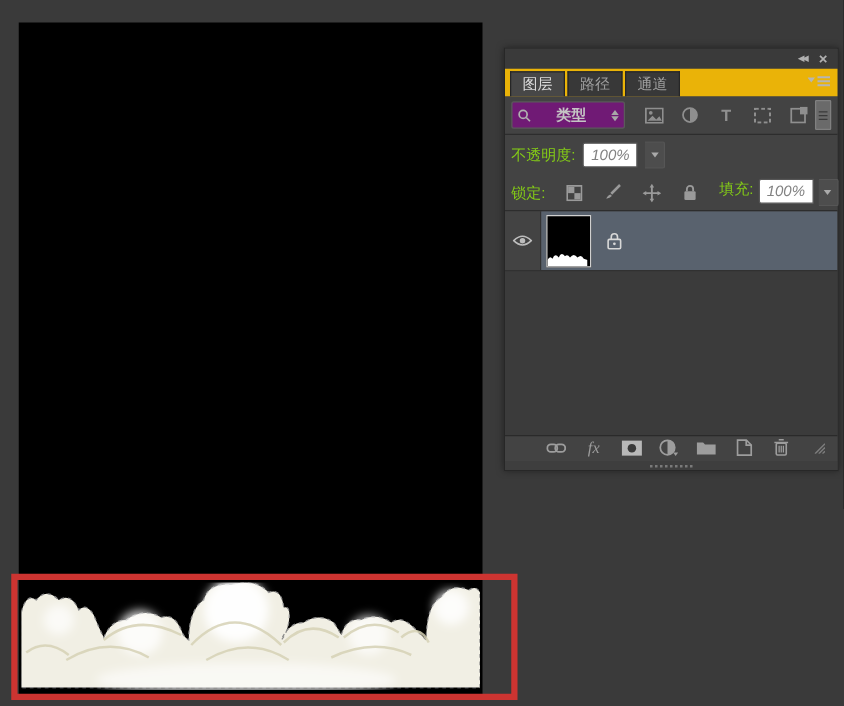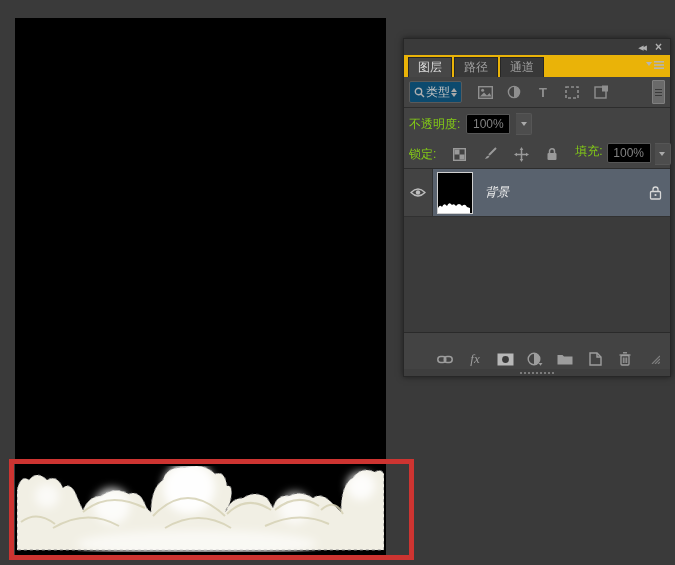--- a/index.html
+++ b/index.html
@@ -25,57 +25,57 @@
   .topbar .close{font-size:12px;font-weight:bold;}
 
   .tabstrip{height:22px;background:#eab308;display:flex;align-items:flex-end;padding-left:4px;flex:0 0 auto;position:relative;}
   .tab{height:19px;line-height:19px;padding:0 9px;margin-right:2px;background:#383838;color:#9f9f9f;
        border:1px solid #262626;border-bottom:none;font-size:12px;}
   .tab.active{background:#474747;color:#dcdcdc;}
   .panel-menu{position:absolute;right:6px;top:4px;width:18px;height:12px;}
 
   .row{display:flex;align-items:center;flex:0 0 auto;background:#434343;}
   .filter-row{height:30px;padding:0 5px;border-bottom:1px solid #2d2d2d;}
-  .kind-combo{display:flex;align-items:center;gap:1px;height:20px;padding:0 4px;
-              background:#0c4a6e;border:1px solid #5a5a5a;border-radius:2px;}
+  .kind-combo{display:flex;align-items:center;gap:20px;height:20px;padding:0 4px;
+              background:#701a75;border:1px solid #5a5a5a;border-radius:2px;font-weight:bold;}
   .kind-combo .lbl{color:#c4c4c4;}
   .ficons{display:flex;align-items:center;gap:11px;margin-left:14px;}
   .icon-btn{display:inline-flex;align-items:center;justify-content:center;width:18px;height:18px;}
   .toggle-sw{margin-left:auto;width:11px;height:22px;background:#6a6a6a;border:1px solid #808080;border-radius:1px;
              display:flex;flex-direction:column;justify-content:center;gap:2px;align-items:center;}
   .toggle-sw i{display:block;width:7px;height:1px;background:#3a3a3a;}
 
   .blend-row{height:32px;padding:0 5px;gap:6px;}
   .combo{display:flex;align-items:center;justify-content:space-between;width:116px;height:20px;padding:0 5px;
          background:#424242;border:1px solid #5a5a5a;border-radius:2px;color:#c9c9c9;}
   .spin{display:flex;flex-direction:column;line-height:0;gap:1px;}
   .spin b{display:block;width:0;height:0;border-left:3px solid transparent;border-right:3px solid transparent;}
   .spin .up{border-bottom:4px solid #a8a8a8;}
   .spin .dn{border-top:4px solid #a8a8a8;}
   .fieldlbl{color:#84cc16;white-space:nowrap;}
-  .val-box{width:42px;height:18px;line-height:18px;background:#000000;border:1px solid #565656;border-radius:2px 0 0 2px;
-           color:#828282;text-align:center;}
+  .val-box{width:42px;height:18px;line-height:18px;background:#ffffff;border:1px solid #565656;border-radius:2px 0 0 2px;
+           color:#828282;text-align:center;font-style:italic;}
   .dd-btn{width:15px;height:20px;background:#4d4d4d;border:1px solid #565656;border-left:none;border-radius:0 2px 2px 0;
           display:flex;align-items:center;justify-content:center;}
   .dd-btn b{width:0;height:0;border-left:3px solid transparent;border-right:3px solid transparent;border-top:4px solid #aaa;}
 
   .lock-row{height:28px;padding:0 5px;gap:17px;border-bottom:1px solid #2d2d2d;}
   .lock-row .fill-group{margin-left:auto;display:flex;align-items:flex-start;gap:4px;}
 
   .layer-list{flex:1 1 auto;background:#3b3b3b;display:flex;flex-direction:column;overflow:hidden;}
   .layer-row{height:47px;display:flex;flex:0 0 auto;border-bottom:1px solid #313131;}
   .eye-gutter{width:28px;background:#434343;border-right:1px solid #323232;display:flex;align-items:center;justify-content:center;}
   .row-body{flex:1;background:#59626e;display:flex;align-items:center;padding:0 8px 0 4px;gap:12px;}
   .thumb{width:34px;height:40px;background:#000;border:1px solid #d0d0d0;position:relative;flex:0 0 auto;}
   .thumb svg{position:absolute;left:0;bottom:0;}
   .layer-name{font-style:italic;color:#f0f0f0;font-size:12px;flex:1;}
   .row-lock{flex:0 0 auto;}
 
-  .bottom-bar{height:20px;background:#434343;border-top:1px solid #2a2a2a;display:flex;align-items:center;
-              justify-content:flex-end;gap:12px;padding:16px 6px 0 0;flex:0 0 auto;}
+  .bottom-bar{height:20px;background:#434343;border-top:1px solid #2a2a2a;display:flex;align-items:flex-start;
+              justify-content:flex-end;gap:12px;padding:0 6px 0 0;flex:0 0 auto;}
   .fx-glyph{font-family:"Liberation Serif","DejaVu Serif",serif;font-style:italic;color:#9d9d9d;font-size:13px;}
   .grip-strip{height:7px;background:#3e3e3e;display:flex;align-items:center;justify-content:center;flex:0 0 auto;}
   .grip-dots{width:34px;border-top:2px dotted #7a7a7a;height:0;}
   svg{display:block;}
 </style>
 </head>
 <body>
 
 <div id="stage">
 
@@ -244,21 +244,20 @@
             <path d="M1,5.5 Q8,-1.5 15,5.5 Q8,12.5 1,5.5 Z" fill="none" stroke="#bdbdbd" stroke-width="1.3"></path>
             <circle cx="8" cy="5.5" r="2.2" fill="#bdbdbd"></circle>
           </svg>
         </span>
         <span class="row-body">
           <span class="thumb">
             <svg width="32" height="12" viewBox="0 0 32 12">
               <path d="M0,12 L0,7 Q2,3 4,6 Q6,1 9,5 Q11,0 14,4 Q16,2 18,5 Q21,1 24,5 Q27,2 29,6 L32,7 L32,12 Z" fill="#ffffff"></path>
             </svg>
           </span>
-          <span class="layer-name">背景</span>
           <span class="row-lock">
             <svg width="13" height="15" viewBox="0 0 13 15">
               <rect x="1.5" y="6.5" width="10" height="7.5" rx="1" fill="none" stroke="#d8d8d8" stroke-width="1.3"></rect>
               <path d="M4,6.5 V4.5 a2.5,2.5 0 0 1 5,0 V6.5" fill="none" stroke="#d8d8d8" stroke-width="1.3"></path>
               <circle cx="6.5" cy="10" r="1.1" fill="#d8d8d8"></circle>
             </svg>
           </span>
         </span>
       </div>
     </div>

